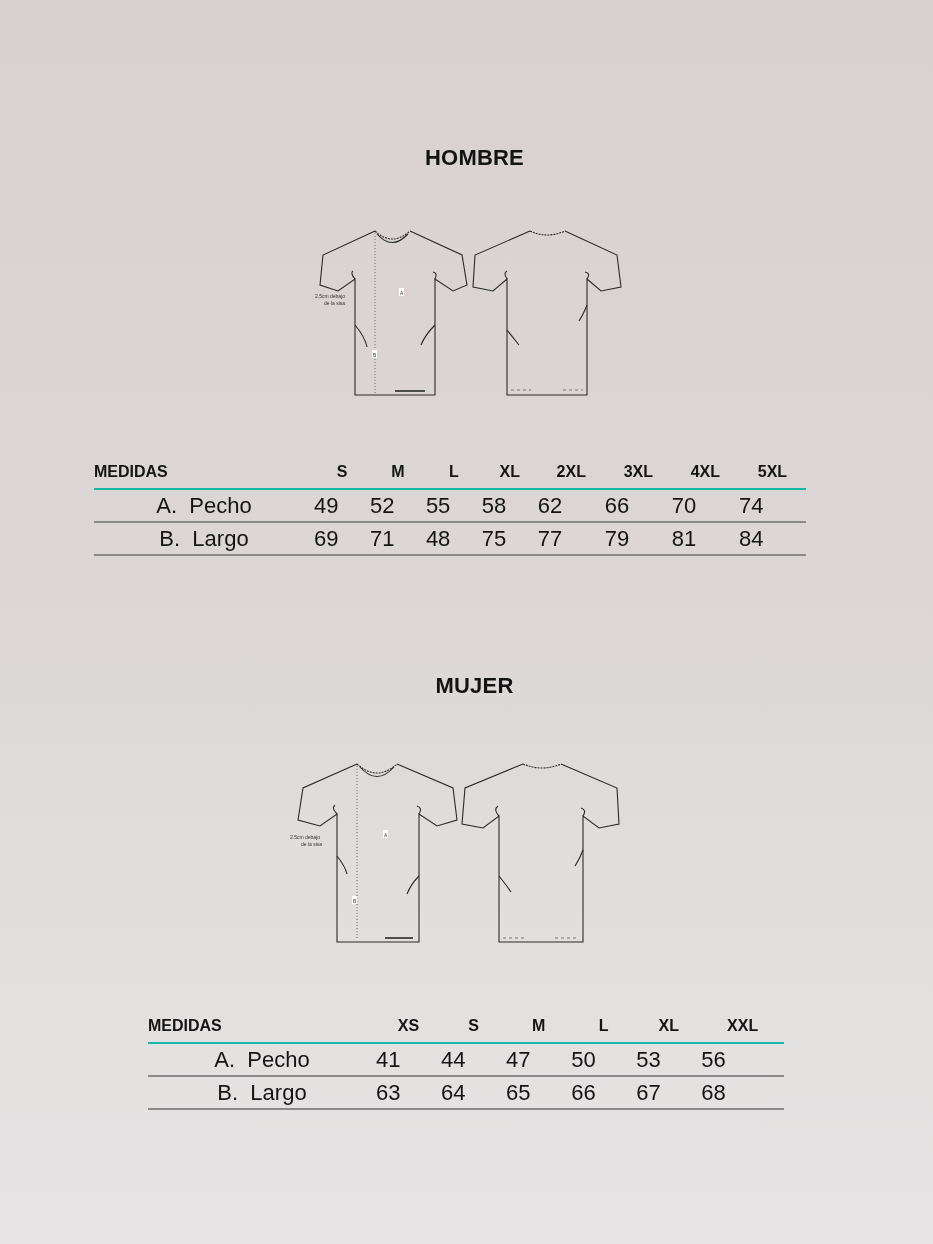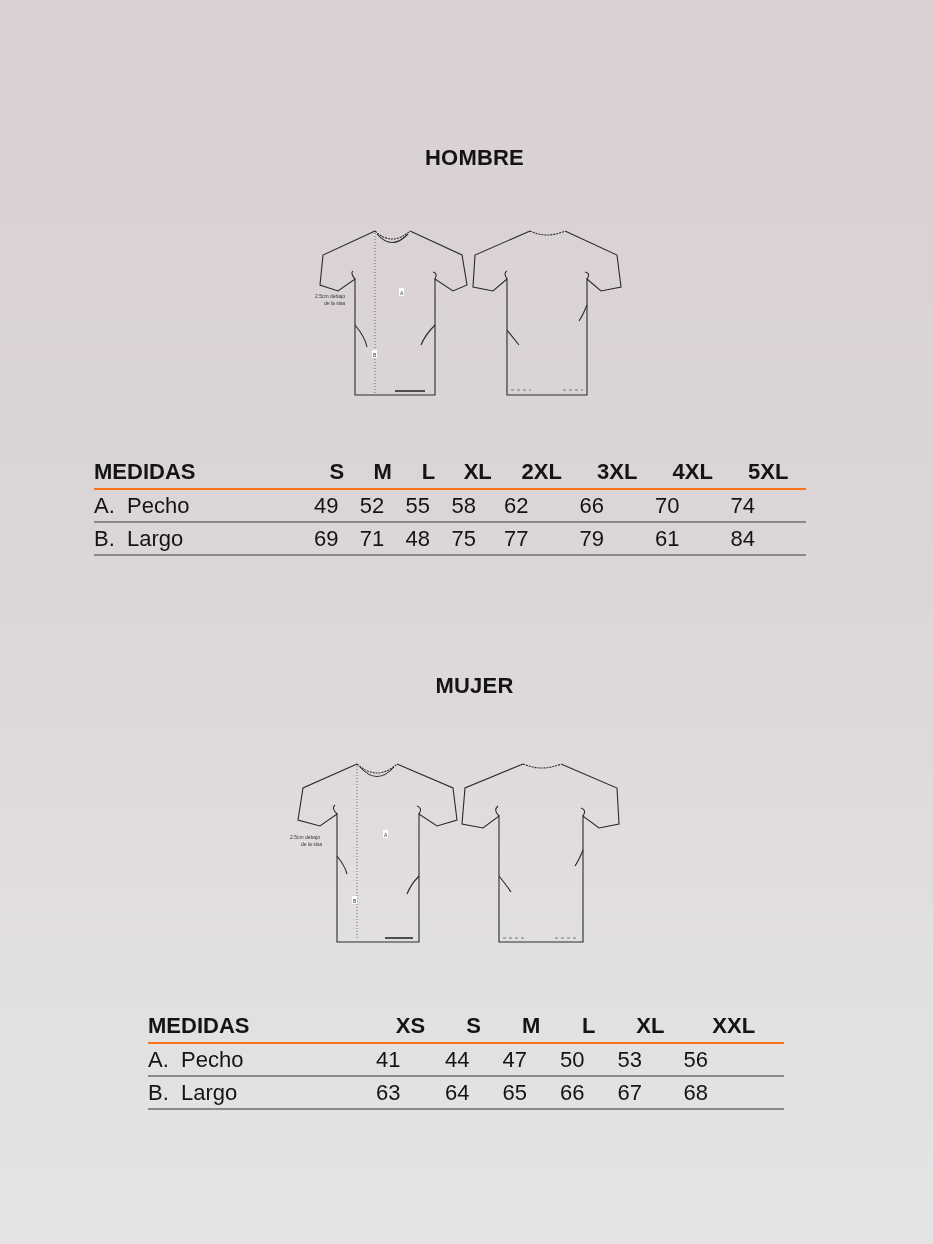--- a/index.html
+++ b/index.html
@@ -14,29 +14,29 @@
       position: absolute; left: 8px; width: 933px; text-align: center;
       font-weight: bold; font-size: 22px; letter-spacing: 0.2px;
     }
     .drawing { position: absolute; }
     .drawing svg { display: block; }
     table.sizes {
       position: absolute; border-collapse: collapse;
       font-family: "Liberation Sans", sans-serif;
     }
     table.sizes th {
-      font-weight: bold; font-size: 22px; text-align: center; padding: 0;
-      height: 33px; vertical-align: middle; border-bottom: 2px solid #f97316;
+      font-weight: bold; font-size: 16px; text-align: center; padding: 0;
+      height: 33px; vertical-align: middle; border-bottom: 2px solid #14b8a6;
     }
     table.sizes th.label-col { text-align: left; }
     table.sizes td {
       font-size: 22px; padding: 0; height: 31px;
       border-bottom: 2px solid #8a8a8a; vertical-align: middle;
     }
-    table.sizes td.label-col { text-align: left; white-space: pre; }
+    table.sizes td.label-col { text-align: center; white-space: pre; }
     .tag-label { font-size: 5px; fill: #333; font-family: "Liberation Sans", sans-serif; }
   </style>
 </head>
 <body>
 
 <div class="section-title" style="top:145px;">HOMBRE</div>
 
 <div class="drawing" style="left:305px; top:225px;">
   <svg width="330" height="178" viewBox="0 0 330 178" fill="none" stroke="#2a2a2a" stroke-width="1.1">
 
@@ -93,21 +93,21 @@
       <td>74</td>
     </tr>
     <tr>
       <td class="label-col">B.  Largo</td>
       <td>69</td>
       <td>71</td>
       <td>48</td>
       <td>75</td>
       <td>77</td>
       <td>79</td>
-      <td>61</td>
+      <td>81</td>
       <td>84</td>
     </tr>
   </tbody>
 </table>
 
 <div class="section-title" style="top:673px;">MUJER</div>
 
 <div class="drawing" style="left:285px; top:758px;">
   <svg width="340" height="190" viewBox="0 0 340 190" fill="none" stroke="#2a2a2a" stroke-width="1.1">
     <g>

